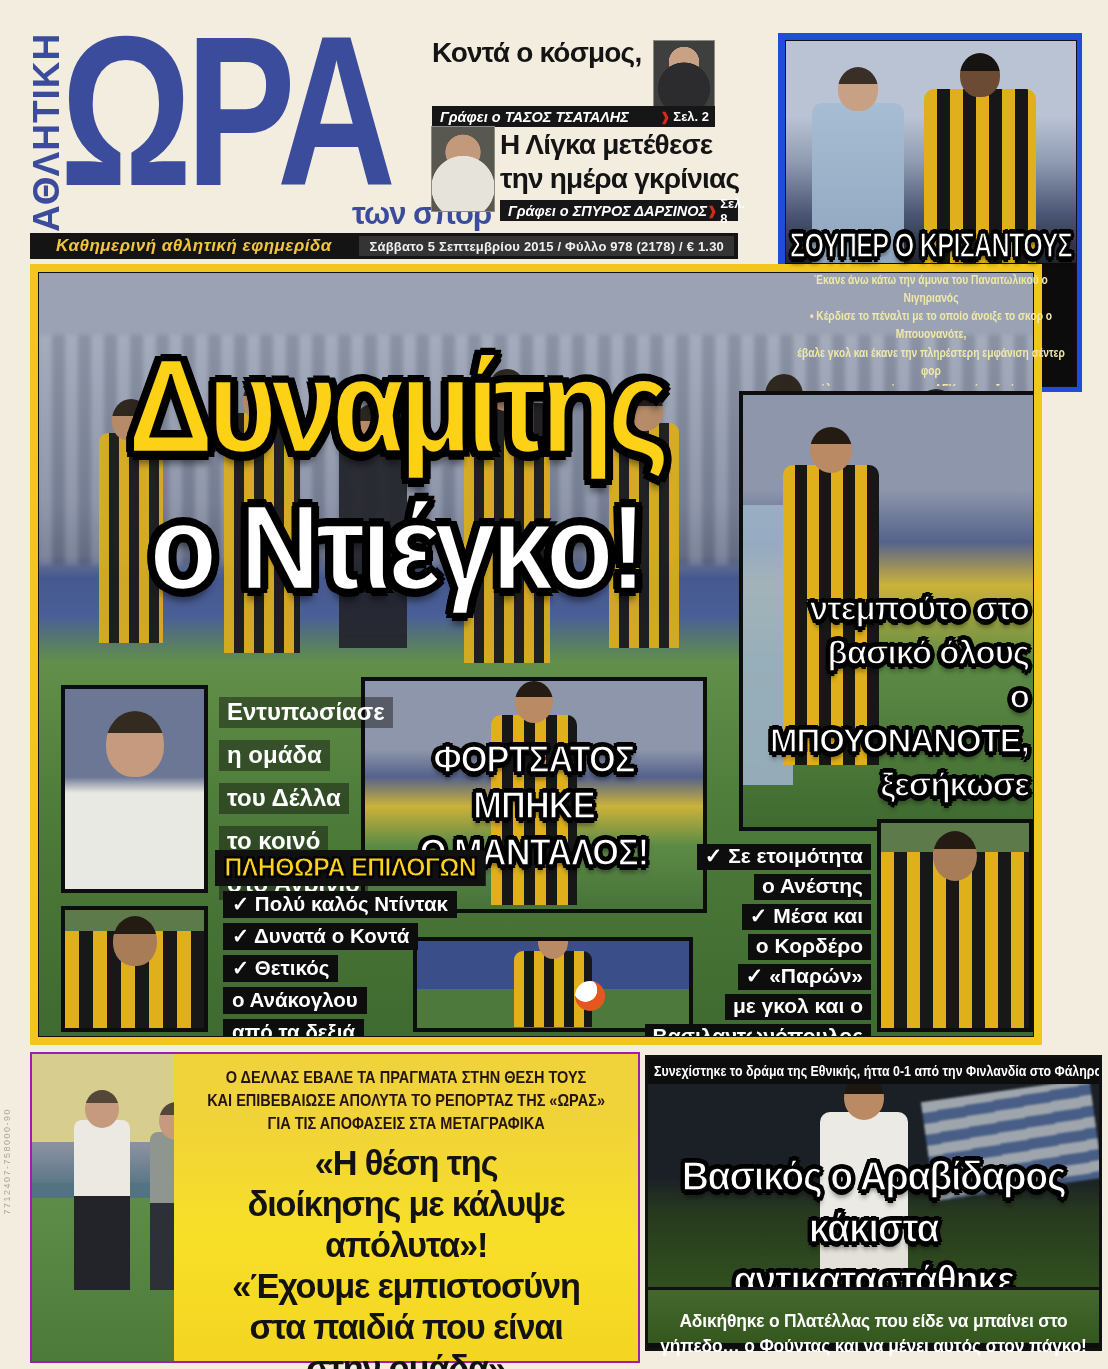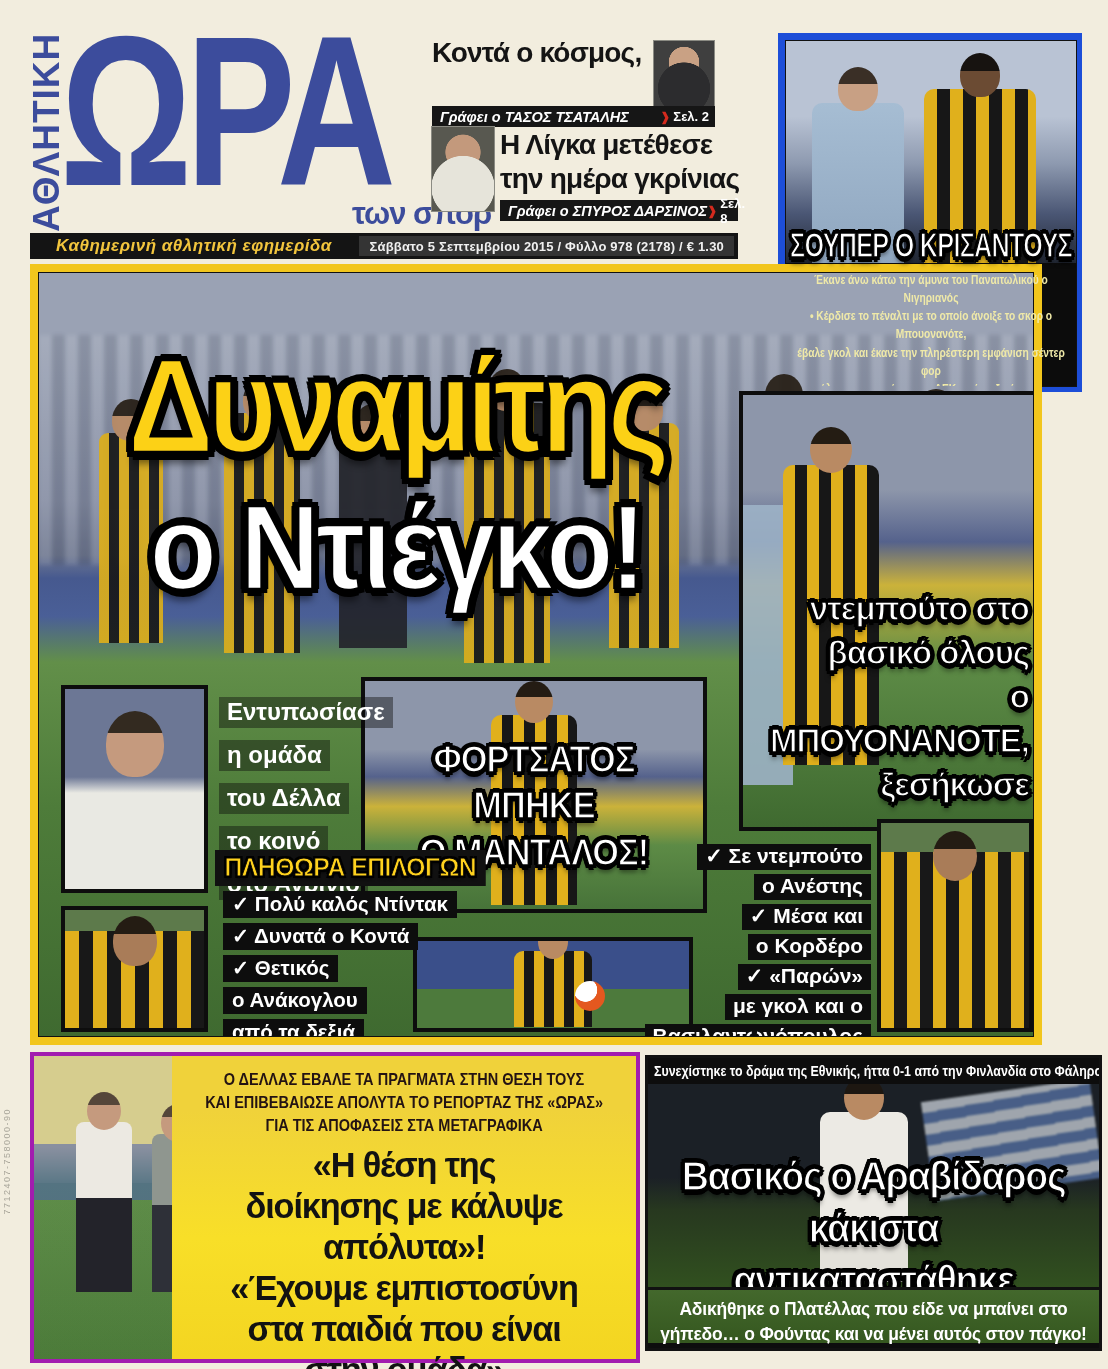--- a/index.html
+++ b/index.html
@@ -136,21 +136,21 @@
   .right-checks{position:absolute;right:162px;top:571px;z-index:8;text-align:right;width:240px;}
   .right-checks div{display:inline-block;margin:0 0 4px;padding:0 8px 2px;background:#0d0d0d;color:#fff;
     font-size:21px;font-weight:700;}
   .rlow-photo{left:838px;top:546px;width:148px;height:205px;
     background:linear-gradient(180deg,#5d7a4b 0 14%,transparent 14%),
                repeating-linear-gradient(90deg,#e0b01c 0 13px,#181818 13px 26px);}
   .rlow-photo .head{position:absolute;top:8px;left:50%;transform:translateX(-50%);
     width:44px;height:50px;border-radius:50%;background:linear-gradient(180deg,#241c13 0 36%,#a97c58 36%);}
 
   
-  .bl-box{left:30px;top:1052px;width:610px;height:311px;border:4px solid #a21caf;box-sizing:border-box;
+  .bl-box{left:30px;top:1052px;width:610px;height:311px;border:2px solid #a21caf;box-sizing:border-box;
     display:flex;background:#f5d82a;}
   .bl-photo{position:relative;width:205px;background:
     linear-gradient(180deg,#d6cd8e 0 30%,#6f9655 42%,#55854014 0),
     linear-gradient(180deg,#d6cd8e 0 30%,#618f4b 40%,#4b7a39 100%);overflow:hidden;}
   .bl-sign{position:absolute;left:0;top:88px;width:120px;height:56px;background:#4a5fae;opacity:.55;}
   .bl-fig{position:absolute;border-radius:8px 8px 0 0;}
   .bl-f1{left:42px;top:66px;width:56px;height:170px;background:linear-gradient(180deg,#ece9e2 0 45%,#23232a 45%);}
   .bl-f2{left:118px;top:78px;width:52px;height:158px;background:linear-gradient(180deg,#8f968f 0 45%,#2e3038 45%);}
   .bl-fig .head{position:absolute;top:-30px;left:50%;transform:translateX(-50%);
     width:34px;height:38px;border-radius:50%;background:linear-gradient(180deg,#55463a 0 34%,#c59a7e 34%);}
@@ -172,21 +172,21 @@
     background:linear-gradient(180deg,#1b2026 0 46%,#27381f 62%,#31501f 100%);}
   .br-flag{position:absolute;right:2px;top:6px;width:170px;height:100px;transform:rotate(-8deg);
     background:repeating-linear-gradient(178deg,#d7dee6 0 11px,#5b79b0 11px 22px);opacity:.7;filter:blur(1px);}
   .br-fig{position:absolute;left:48%;top:28px;transform:translateX(-50%);width:88px;height:170px;
     border-radius:10px 10px 0 0;background:linear-gradient(180deg,#eceae4 0 62%,#e3e1da 62%);}
   .br-fig .head{position:absolute;top:-36px;left:50%;transform:translateX(-50%);
     width:40px;height:44px;border-radius:50%;background:linear-gradient(180deg,#1d1711 0 40%,#b98a63 40%);}
   .br-headline{position:absolute;left:0;right:0;top:66px;text-align:center;z-index:3;line-height:52px;
     font-size:41px;font-weight:900;color:#fff;letter-spacing:-1.5px;}
   .br-headline .sq{display:block;transform:scaleX(.92);transform-origin:center top;}
-  .br-footer{height:56px;border-top:3px solid #111;text-align:center;padding-top:7px;box-sizing:border-box;
+  .br-footer{height:56px;border-top:3px solid #111;text-align:center;padding-top:19px;box-sizing:border-box;
     background:linear-gradient(180deg,#43682c,#35571f);}
   .br-footer div{color:#fff;font-size:18px;font-weight:800;line-height:1.4;letter-spacing:-.2px;
     transform:scaleX(.97);transform-origin:center top;}
 </style>
 </head>
 <body>
 
 <div class="page">
 
   <div class="abs vertical-title">ΑΘΛΗΤΙΚΗ</div>
@@ -324,21 +324,21 @@
         <div class="buona-caption ol-md">
           <div>ντεμπούτο στο</div>
           <div>βασικό όλους</div>
           <div>ο ΜΠΟΥΟΝΑΝΟΤΕ,</div>
           <div>ξεσήκωσε</div>
 
         </div>
       </div>
 
       <div class="right-checks">
-        <div>✓ Σε ντεμπούτο</div><br>
+        <div>✓ Σε ετοιμότητα</div><br>
         <div>ο Ανέστης</div><br>
         <div>✓ Μέσα και</div><br>
         <div>ο Κορδέρο</div><br>
         <div>✓ «Παρών»</div><br>
         <div>με γκολ και ο</div><br>
         <div>Βασιλαντωνόπουλος</div>
       </div>
 
       <div class="photo rlow-photo">
         <div class="head"></div>

